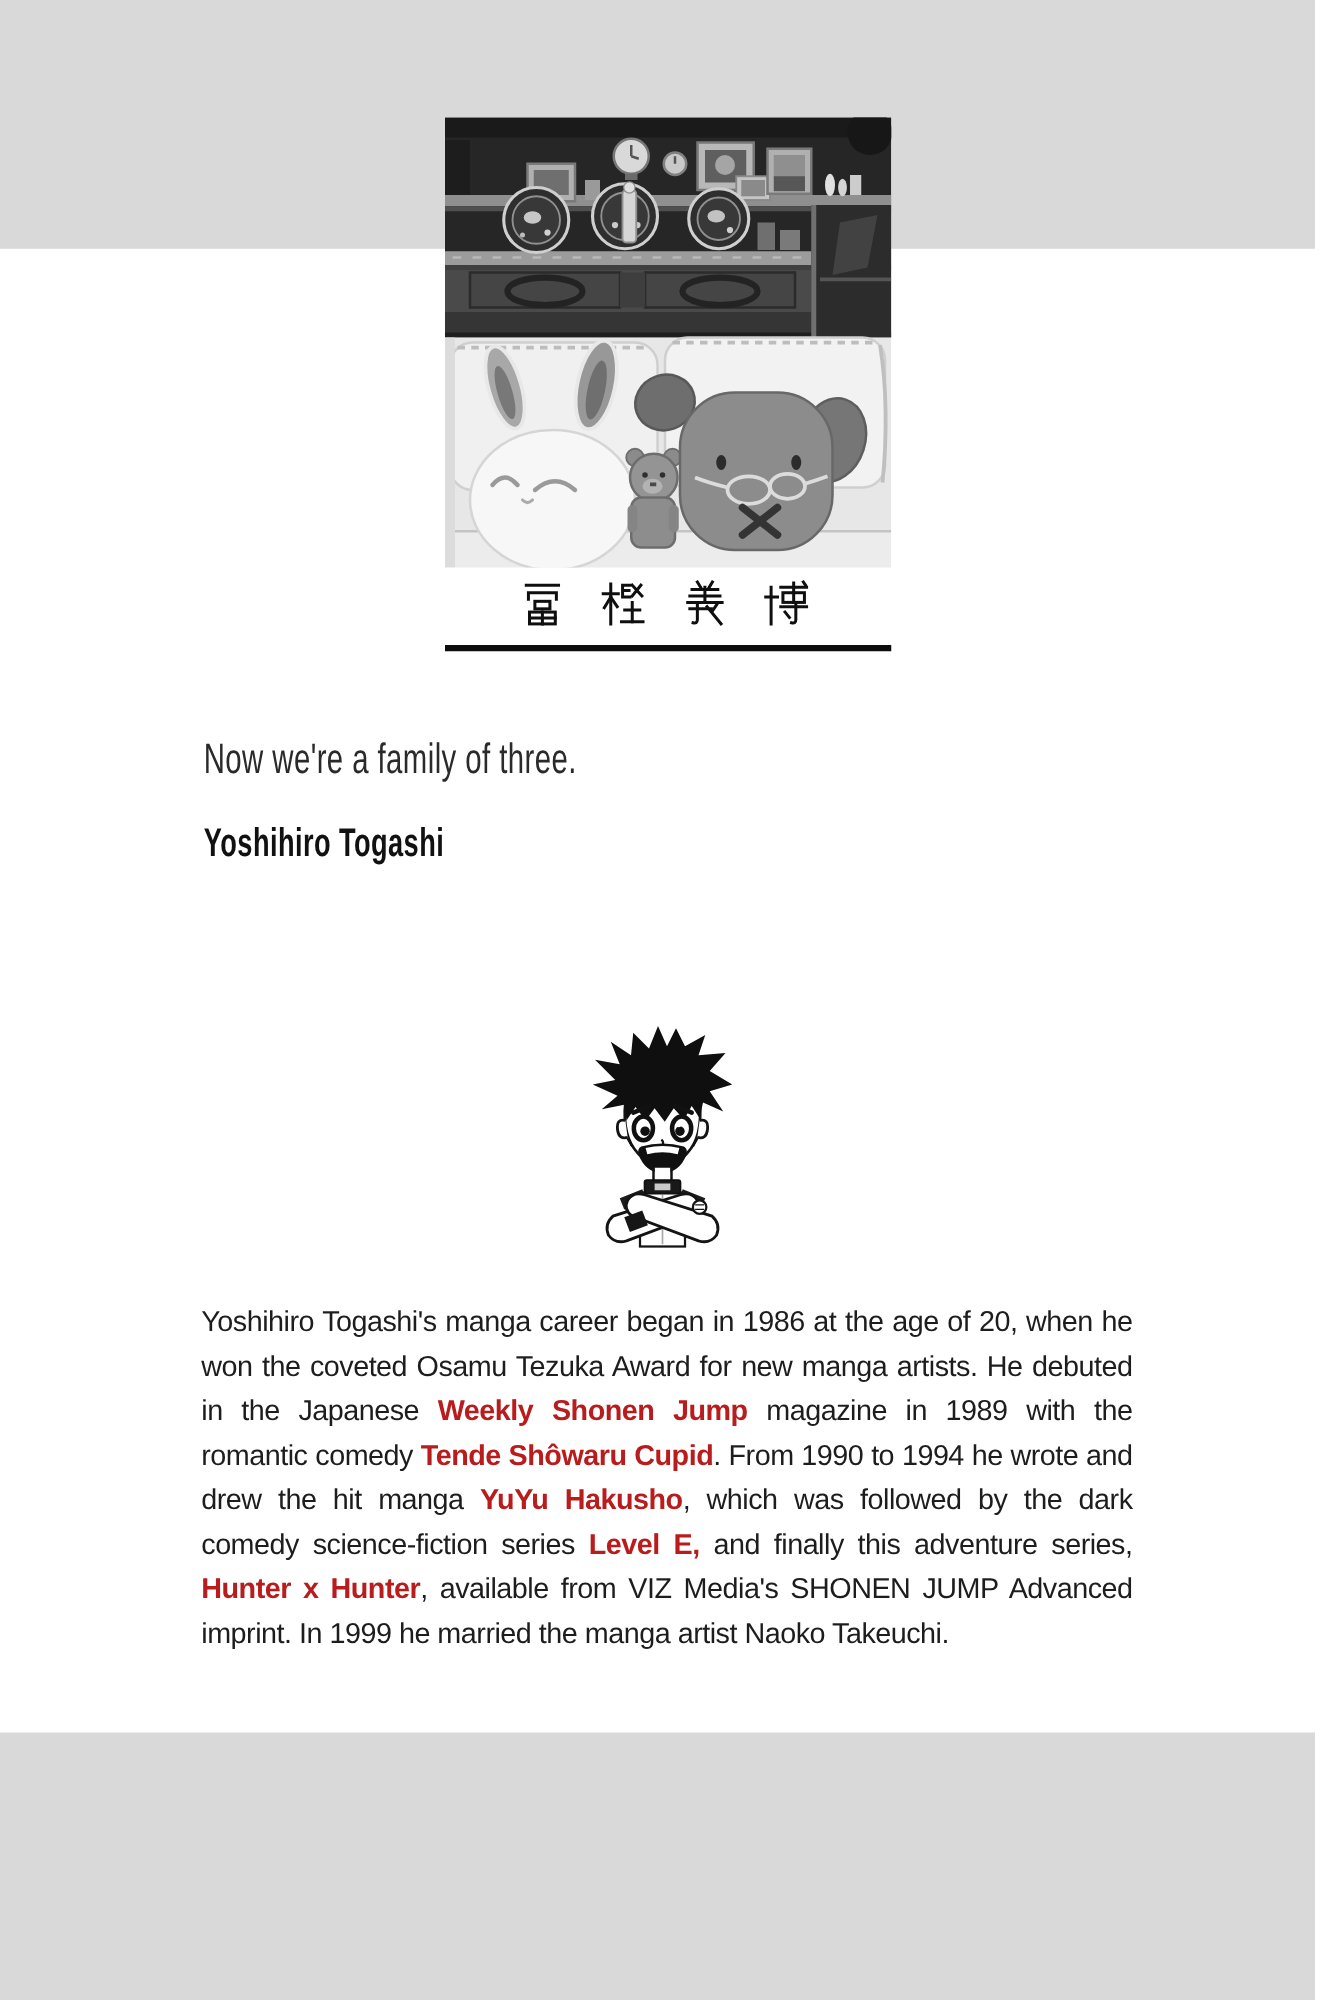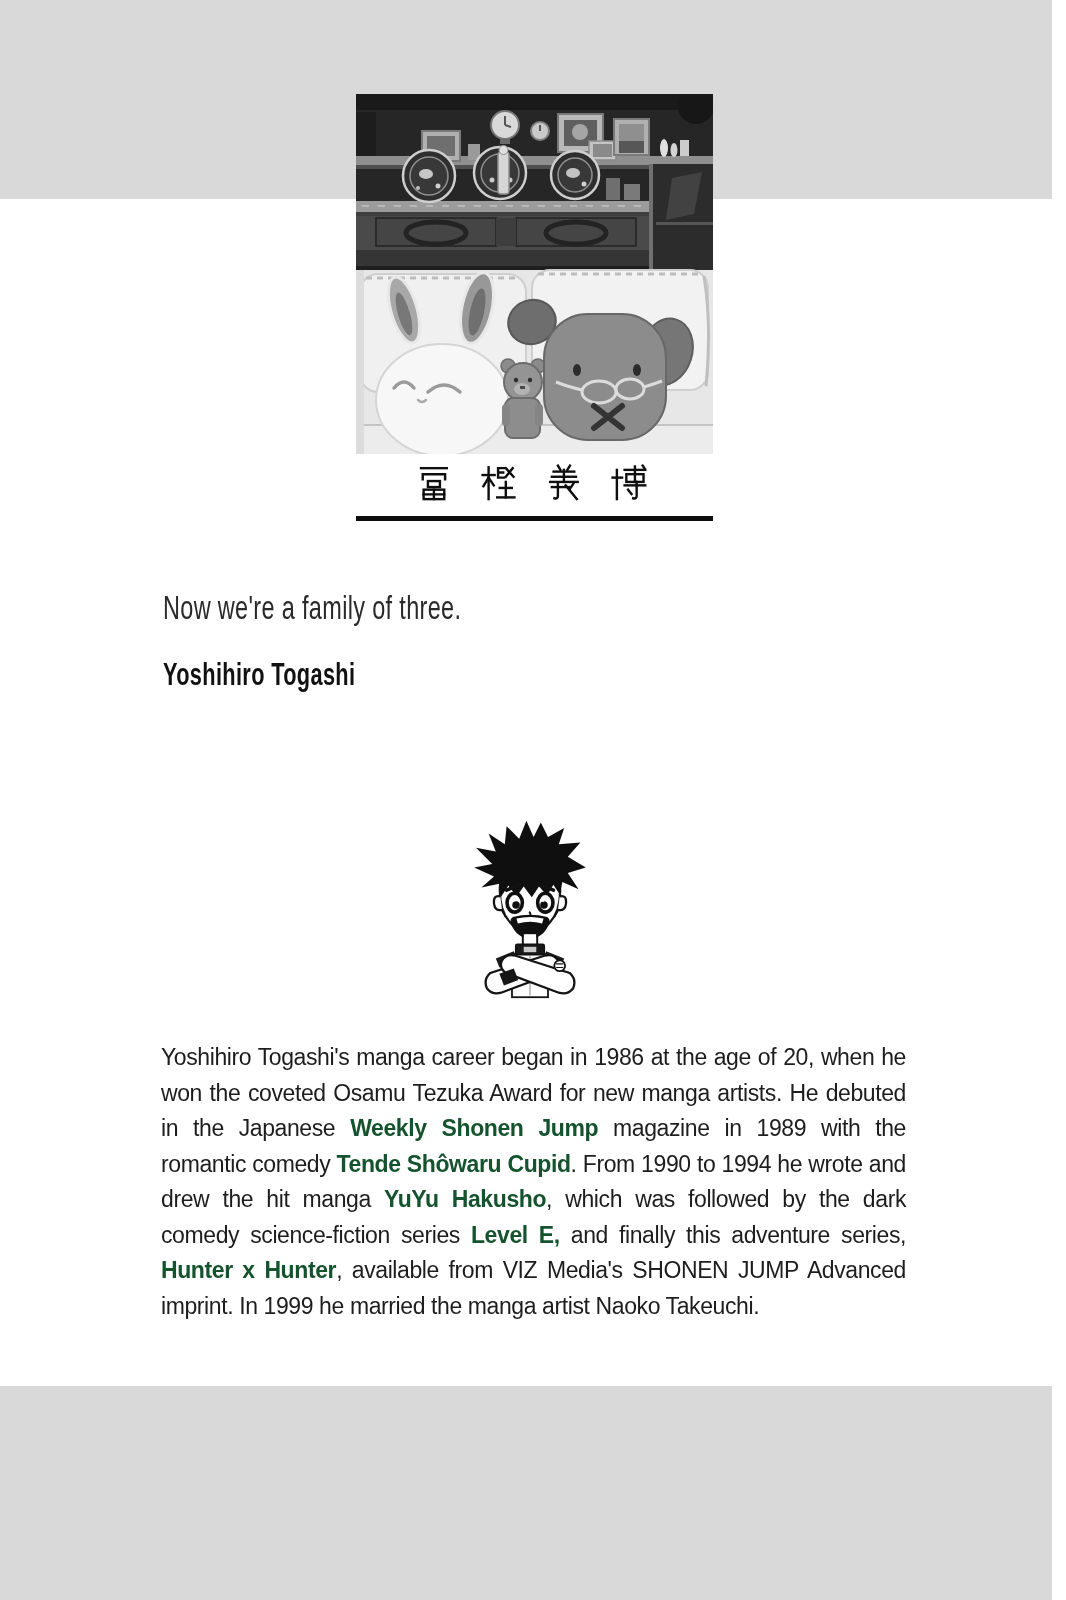--- a/index.html
+++ b/index.html
@@ -40,21 +40,21 @@
   }
   .gon{
     position:absolute;left:467px;top:809px;width:126px;height:200px;
   }
   .gon svg{display:block;width:126px;height:200px;}
   .bio{
     position:absolute;left:161px;top:1040px;width:745px;
     font-size:23px;line-height:35.5px;letter-spacing:-0.4px;
     text-align:justify;color:#1d1d1d;margin:0;
   }
-  .bio b{font-weight:700;color:#14532d;}
+  .bio b{font-weight:700;color:#b91c1c;}
 </style>
 </head>
 <body>
 
 <div class="page">
 
   <div class="band band-top"></div>
   <div class="band band-bottom"></div>
 
   <div class="photo">

